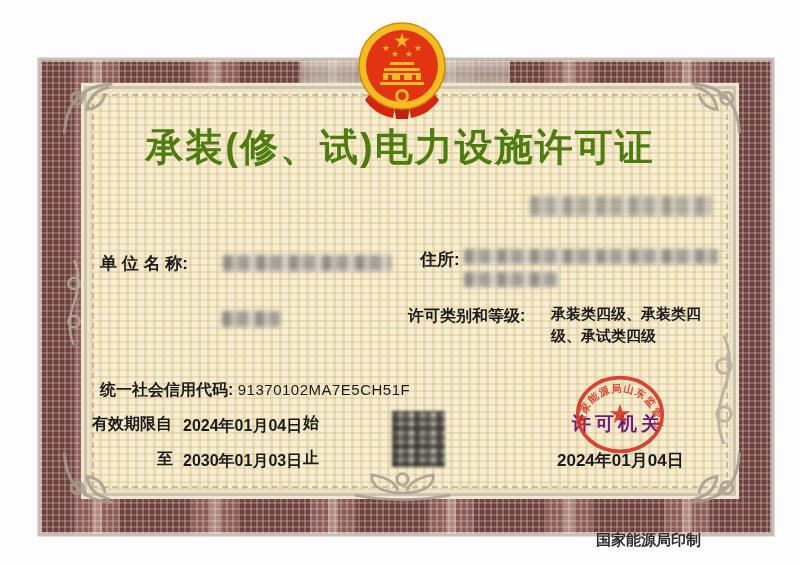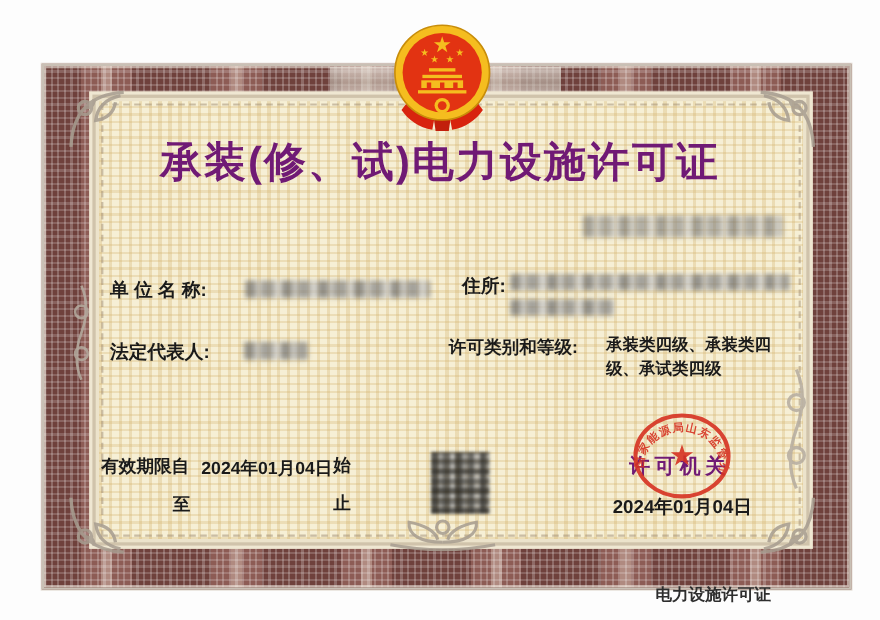--- a/index.html
+++ b/index.html
@@ -29,21 +29,21 @@
   
   .flourish{position:absolute;opacity:.85;}
   .flourish svg{display:block;width:100%;height:100%;}
 
   
   .emblem{position:absolute;left:357px;top:20px;width:90px;height:100px;}
 
   
   .abs{position:absolute;white-space:nowrap;}
   .title{position:absolute;left:0;right:0;top:122px;text-align:center;
-         font-size:38px;font-weight:bold;letter-spacing:2px;color:#701a75;}
+         font-size:38px;font-weight:bold;letter-spacing:2px;color:#4d7c0f;}
   .lbl{font-weight:bold;font-size:17px;}
   .lbl16{font-weight:bold;font-size:16px;text-align:right;}
   .val16{font-size:16px;font-weight:600;}
   .grade{position:absolute;left:551px;top:303px;width:178px;font-size:15px;
          font-weight:600;line-height:22px;white-space:normal;}
   .code-val{font-size:15px;font-weight:normal;letter-spacing:.5px;}
   .footer{position:absolute;left:596px;top:531px;font-size:15px;color:#2e2e2e;font-weight:600;}
 
   
   .redact{position:absolute;border-radius:2px;opacity:.72;filter:blur(2.2px);
@@ -170,44 +170,48 @@
 
   <div class="redact light" style="left:530px;top:196px;width:182px;height:20px;"></div>
 
   <div class="abs lbl" style="left:100px;top:252px;text-align:center;">单 位 名 称:</div>
   <div class="redact" style="left:223px;top:255px;width:168px;height:16px;"></div>
 
   <div class="abs lbl" style="left:420px;top:248px;">住所:</div>
   <div class="redact" style="left:464px;top:249px;width:254px;height:15px;"></div>
   <div class="redact" style="left:464px;top:272px;width:95px;height:15px;"></div>
 
-  <div class="abs lbl" style="left:100px;top:308px;">法定代表人:</div>
   <div class="redact" style="left:222px;top:311px;width:58px;height:16px;"></div>
 
   <div class="abs lbl16" style="left:408px;top:306px;">许可类别和等级:</div>
   <div class="grade">承装类四级、承装类四级、承试类四级</div>
 
+  <div class="abs" style="left:100px;top:380px;">
+    <span class="lbl16">统一社会信用代码:</span>
+    <span class="code-val">91370102MA7E5CH51F</span>
+  </div>
 
   <div class="abs lbl16" style="left:92px;top:414px;">有效期限自</div>
   <div class="abs val16" style="left:183px;top:416px;">2024年01月04日</div>
   <div class="abs lbl16" style="left:303px;top:413px;">始</div>
 
   <div class="abs lbl16" style="left:157px;top:449px;">至</div>
+  <div class="abs val16" style="left:183px;top:451px;">2030年01月03日</div>
   <div class="abs lbl16" style="left:303px;top:448px;">止</div>
 
   <div class="qr"></div>
 
   <div class="authority">许可机关</div>
   <div class="seal">
     <svg viewBox="0 0 100 88">
       <ellipse cx="50" cy="44" rx="46" ry="40" fill="none" stroke="#d63222" stroke-width="4"></ellipse>
       <path id="sealArc" d="M 13 60 A 38 33 0 1 1 87 60" fill="none"></path>
       <text font-size="11" fill="#d63222" letter-spacing="1.5" font-weight="bold" font-family="Liberation Sans, sans-serif">
         <textPath href="#sealArc" startOffset="4">国家能源局山东监管办公室</textPath>
       </text>
       <polygon transform="translate(50,44) scale(1.45)" fill="#d63222" points="0,-8 1.8,-2.5 7.6,-2.5 2.9,0.9 4.7,6.5 0,3.1 -4.7,6.5 -2.9,0.9 -7.6,-2.5 -1.8,-2.5"></polygon>
     </svg>
   </div>
   <div class="seal-date">2024年01月04日</div>
 
-  <div class="footer">电力设施许可证</div>
+  <div class="footer">国家能源局印制</div>
 
 </div>
 
 </body></html>

